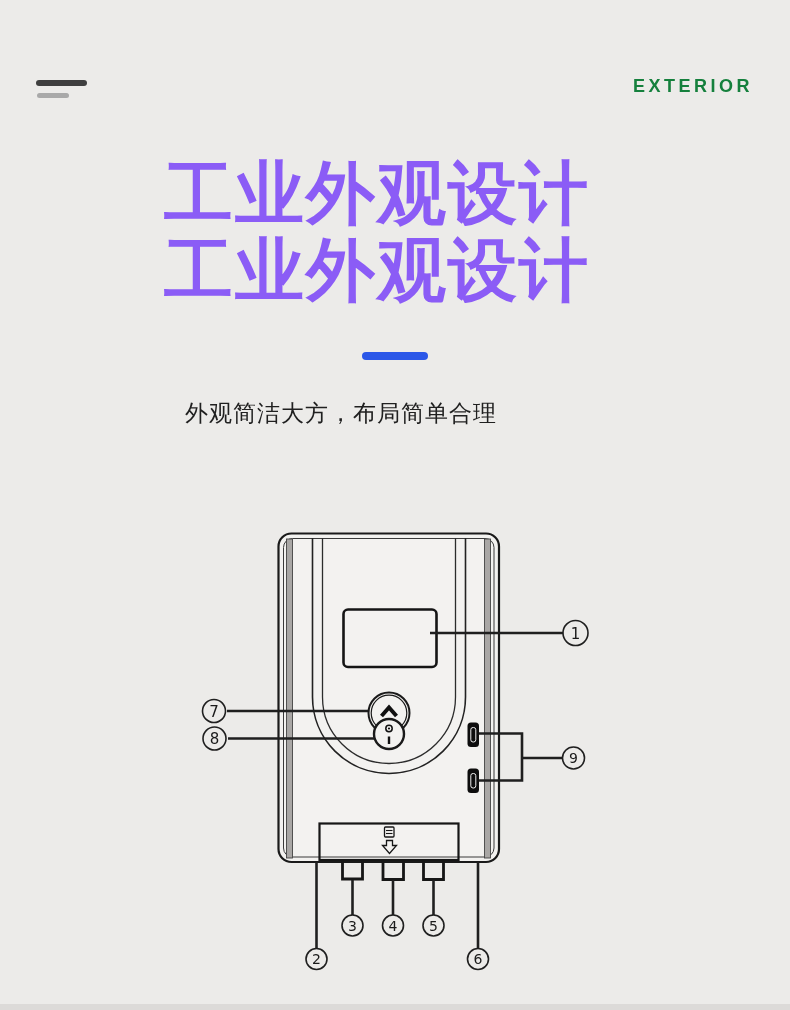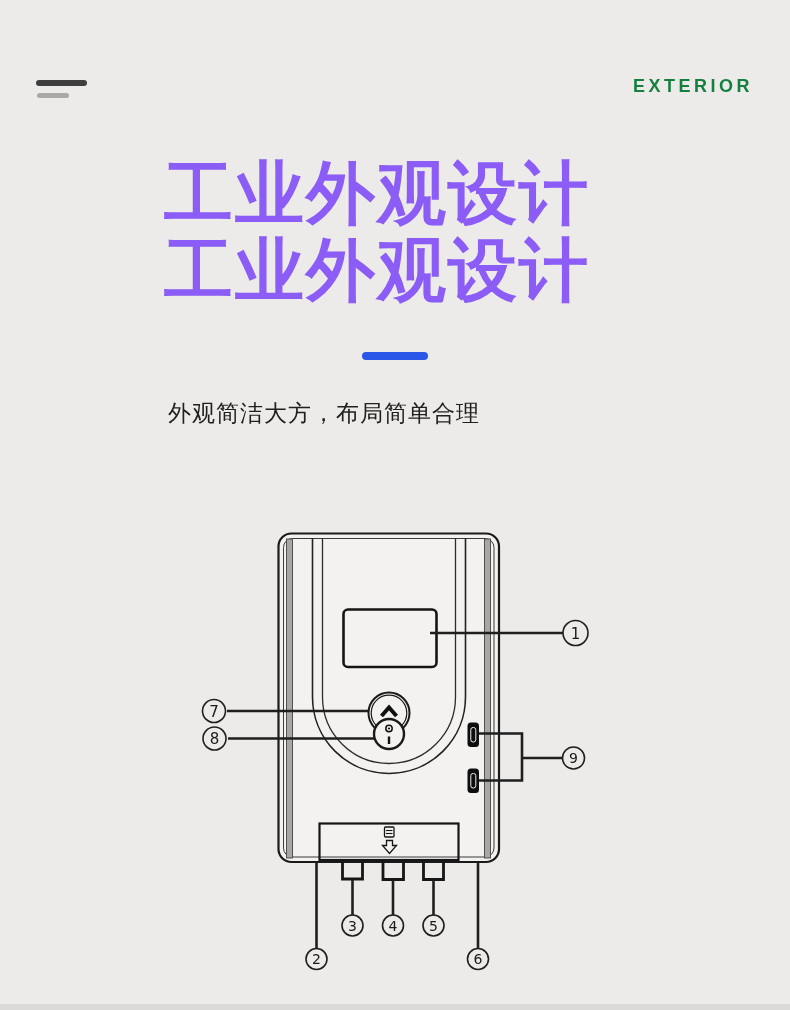--- a/index.html
+++ b/index.html
@@ -26,21 +26,21 @@
     letter-spacing:2px;
     color:#8b5cf6;
     padding-left:12px;
   }
   .divider{
     position:absolute;top:352px;left:362px;
     width:66px;height:8px;border-radius:4px;
     background:#2b57e8;
   }
   .subtitle{
-    position:absolute;top:392px;left:0;width:648px;
+    position:absolute;top:392px;left:17px;width:648px;
     text-align:center;
     font-size:23px;line-height:1.9;
     color:#202020;letter-spacing:1px;
   }
   .diagram{
     position:absolute;left:0;top:0;width:790px;height:1010px;
   }
   .bottom-strip{
     position:absolute;left:0;bottom:0;width:790px;height:6px;
     background:#dcdad8;

